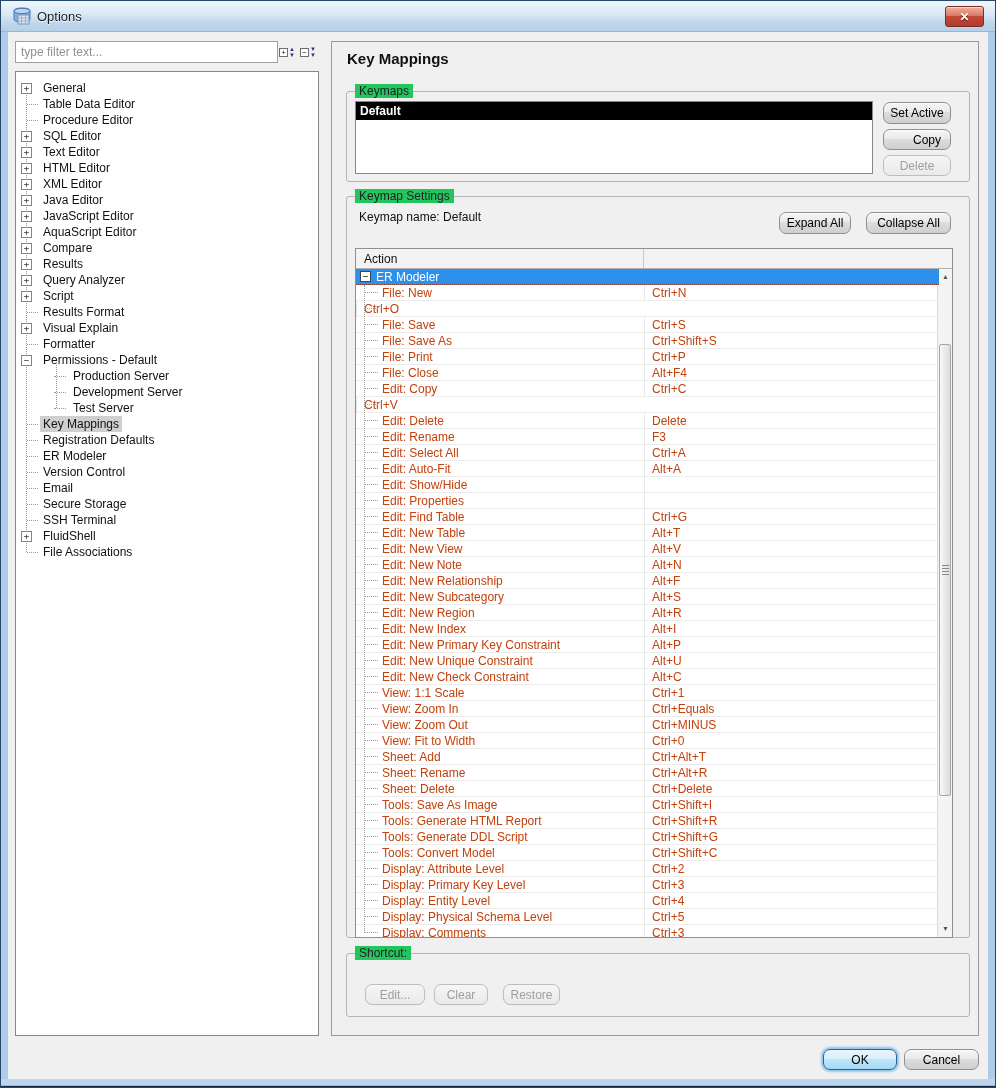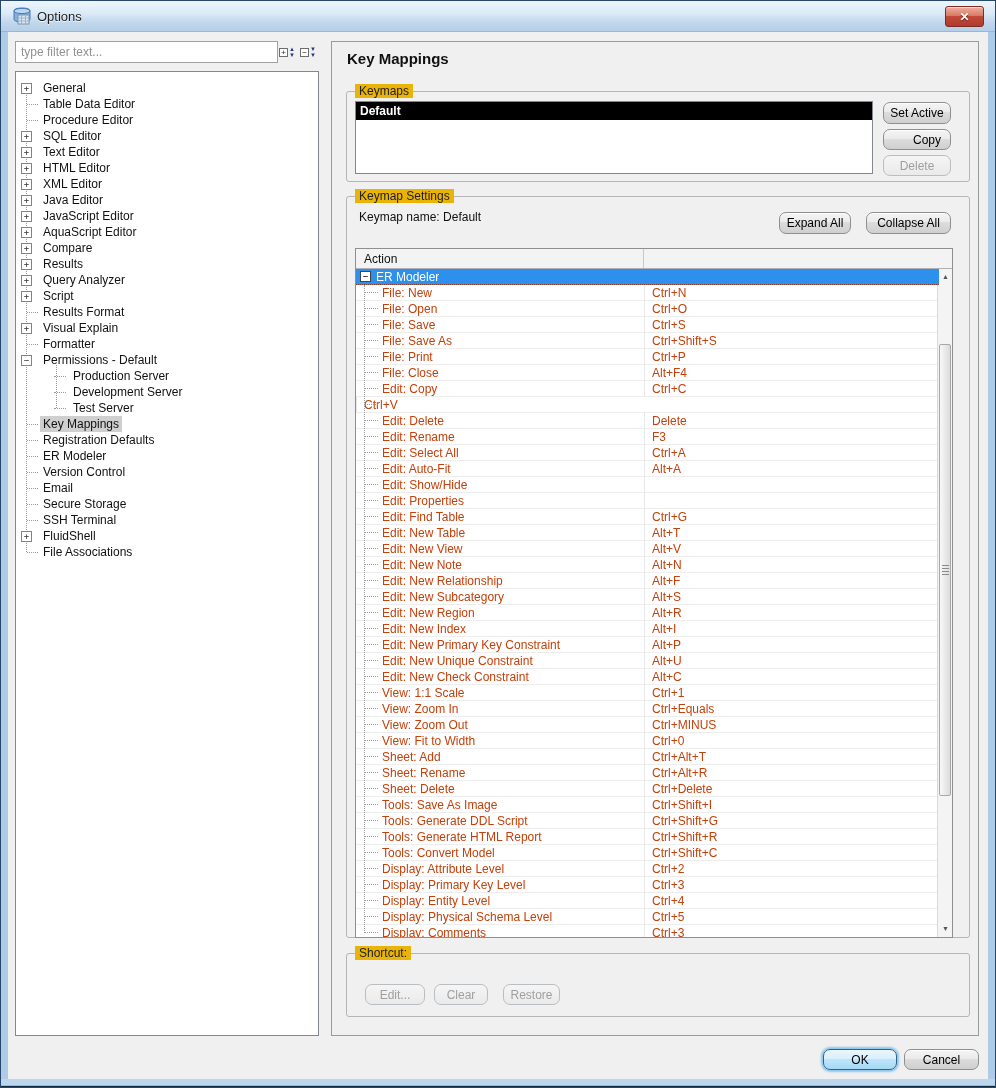--- a/index.html
+++ b/index.html
@@ -49,21 +49,21 @@
   .tlabel{padding:1px 3px;}
   .tlabel.selected{background:#cfcfcf;}
   .vline{position:absolute;border-left:1px dotted #9a9a9a;width:0;z-index:1;}
   #vline1{left:10px;top:16px;height:464px;}
   #vline2{left:40px;top:293px;height:43px;}
   
   #right-panel{position:absolute;left:330px;top:40px;width:648px;height:995px;
     background:#f0f0f0;border:1px solid #9a9a9a;}
   #page-title{position:absolute;left:15px;top:8px;font-size:15px;font-weight:bold;color:#111;margin:0;}
   .group{position:absolute;border:1px solid #b5b5b5;border-radius:3px;}
-  .glabel{position:absolute;top:-8px;left:8px;background:#eab308;padding:0 4px;
+  .glabel{position:absolute;top:-8px;left:8px;background:#22c55e;padding:0 4px;
     font-size:12px;color:#222;}
   #g-keymaps{left:14px;top:49px;width:624px;height:91px;}
   #keymap-list{position:absolute;left:8px;top:9px;width:518px;height:73px;
     background:#fff;border:1px solid #828790;overflow:hidden;}
   .keymap-row{height:18px;background:#000000;color:#fff;font-size:12px;font-weight:bold;
     line-height:18px;padding-left:4px;}
   
   .btn{position:absolute;font-size:12px;color:#000;text-align:center;border-radius:7px;
     border:1px solid #8e8f8f;
     background:linear-gradient(#f4f4f4 0%,#ebebeb 45%,#dddddd 46%,#cfcfcf 100%);
@@ -305,21 +305,20 @@
           <div id="row-group">
             <span class="twisty">−</span>
             <span>ER Modeler</span>
           </div>
           <div id="tconnector" class="vline"></div>
         <div class="trow">
               <div class="c1">File: New</div>
               <div class="c2">Ctrl+N</div>
             </div>
             <div class="trow">
-              <div class="c1">File: Open</div>
               <div class="c2">Ctrl+O</div>
             </div>
             <div class="trow">
               <div class="c1">File: Save</div>
               <div class="c2">Ctrl+S</div>
             </div>
             <div class="trow">
               <div class="c1">File: Save As</div>
               <div class="c2">Ctrl+Shift+S</div>
             </div>
@@ -432,26 +431,26 @@
             </div>
             <div class="trow">
               <div class="c1">Sheet: Delete</div>
               <div class="c2">Ctrl+Delete</div>
             </div>
             <div class="trow">
               <div class="c1">Tools: Save As Image</div>
               <div class="c2">Ctrl+Shift+I</div>
             </div>
             <div class="trow">
+              <div class="c1">Tools: Generate HTML Report</div>
+              <div class="c2">Ctrl+Shift+R</div>
+            </div>
+            <div class="trow">
               <div class="c1">Tools: Generate DDL Script</div>
               <div class="c2">Ctrl+Shift+G</div>
-            </div>
-            <div class="trow">
-              <div class="c1">Tools: Generate HTML Report</div>
-              <div class="c2">Ctrl+Shift+R</div>
             </div>
             <div class="trow">
               <div class="c1">Tools: Convert Model</div>
               <div class="c2">Ctrl+Shift+C</div>
             </div>
             <div class="trow">
               <div class="c1">Display: Attribute Level</div>
               <div class="c2">Ctrl+2</div>
             </div>
             <div class="trow">

